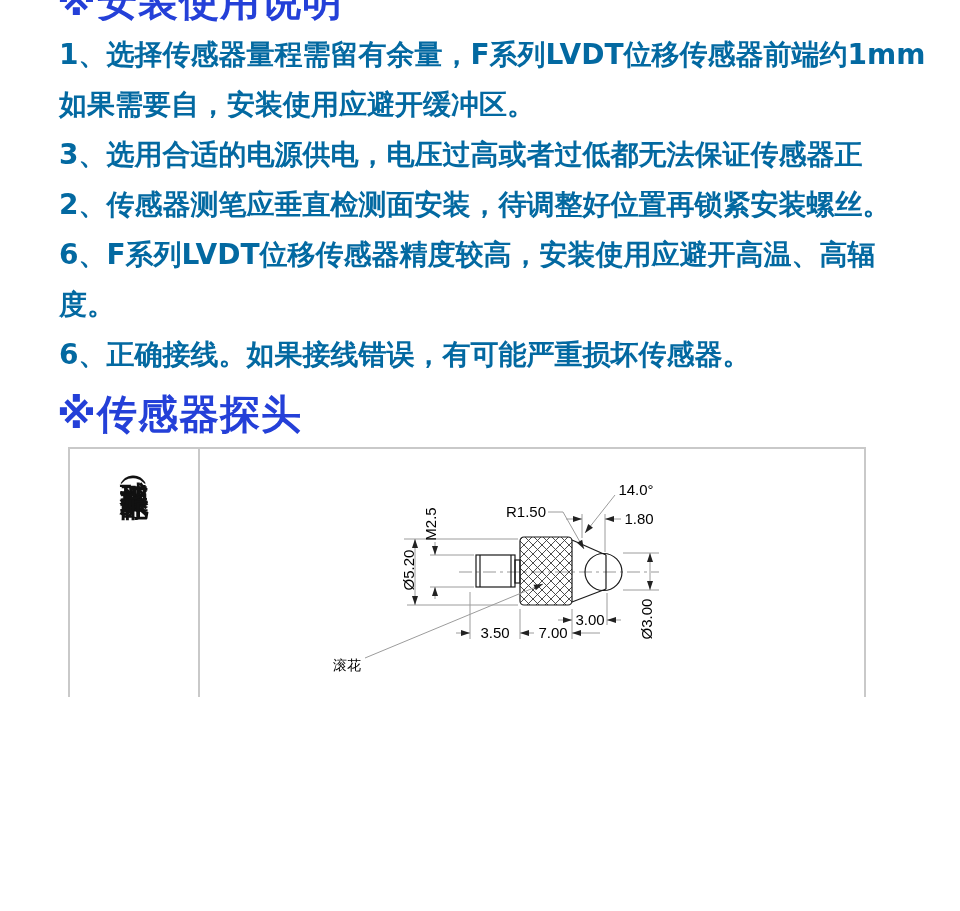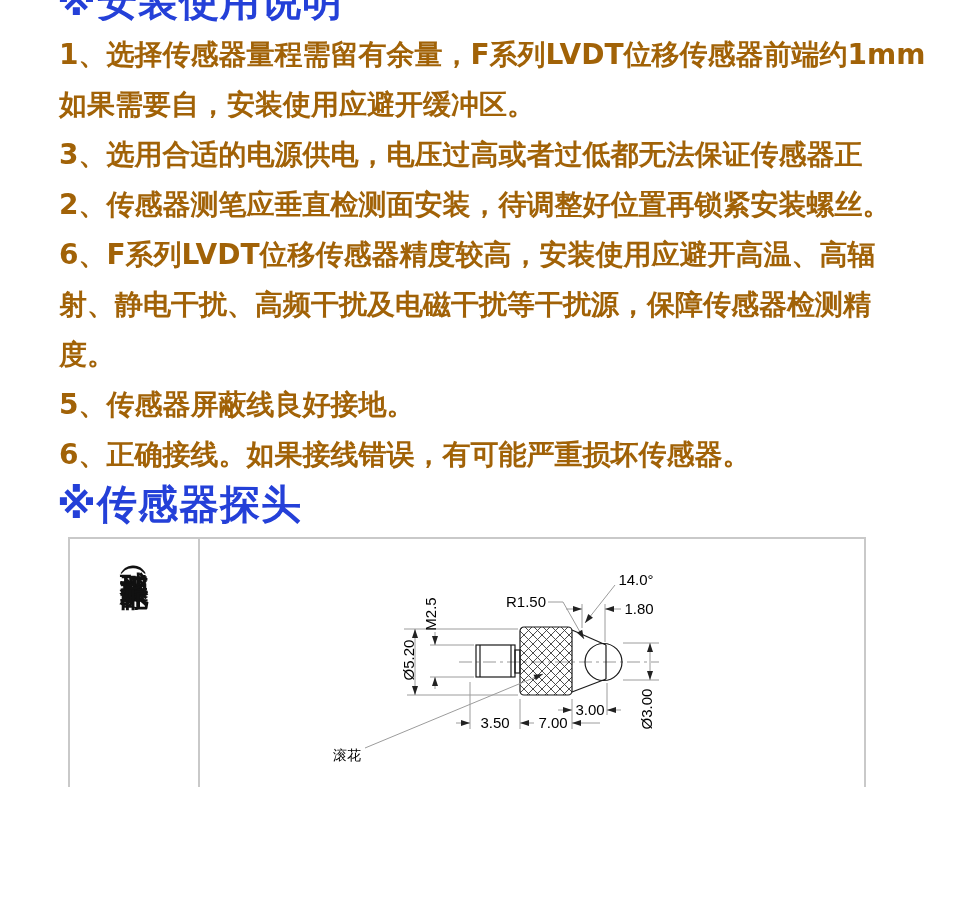--- a/index.html
+++ b/index.html
@@ -7,22 +7,22 @@
     width:960px;height:911px;overflow:hidden;background:#ffffff;
     font-family:"DejaVu Sans","Liberation Sans",sans-serif;
     position:relative;
   }
   .content{margin-left:59px;width:880px;}
   .h-blue{
     color:#2440d8;font-size:40px;font-weight:700;line-height:40px;
     letter-spacing:1px;white-space:nowrap;
   }
   #heading-install{margin:-19px 0 0 -2px;}
-  #heading-probe{margin:2px 0 0 -2px;line-height:44px;}
-  .lines{margin-top:9px;font-size:28px;font-weight:700;color:#a16207;}
+  #heading-probe{margin:12px 0 0 -2px;line-height:44px;}
+  .lines{margin-top:9px;font-size:28px;font-weight:700;color:#0369a1;}
   .line{height:50px;line-height:50px;white-space:nowrap;}
   .probe-table{
     margin-left:9px;margin-top:11px;width:798px;height:250px;
     border:2px solid #c9c9c9;border-bottom:0;box-sizing:border-box;
     display:flex;background:#fff;
   }
   .cell-label{
     width:130px;flex:0 0 130px;border-right:2px solid #c9c9c9;
     box-sizing:border-box;display:flex;justify-content:center;
     align-items:flex-start;padding-top:10px;
@@ -43,23 +43,21 @@
 <div class="content">
 
   <h1 id="heading-install" class="h-blue">※安装使用说明</h1>
 
   <div class="lines">
     <div class="line">1、选择传感器量程需留有余量，F系列LVDT位移传感器前端约1mm</div>
     <div class="line">如果需要自，安装使用应避开缓冲区。</div>
     <div class="line">3、选用合适的电源供电，电压过高或者过低都无法保证传感器正</div>
     <div class="line">2、传感器测笔应垂直检测面安装，待调整好位置再锁紧安装螺丝。</div>
     <div class="line">6、F系列LVDT位移传感器精度较高，安装使用应避开高温、高辐</div>
-    <div class="line">射、静电干扰、高频干扰及电磁干扰等干扰源，保障传感器检测精</div>
     <div class="line">度。</div>
-    <div class="line">5、传感器屏蔽线良好接地。</div>
     <div class="line">6、正确接线。如果接线错误，有可能严重损坏传感器。</div>
   </div>
 
   <h2 id="heading-probe" class="h-blue">※传感器探头</h2>
 
   <div class="probe-table">
 
     <div class="cell-label">
       <div class="v-label">球型探头（标配）</div>
     </div>

